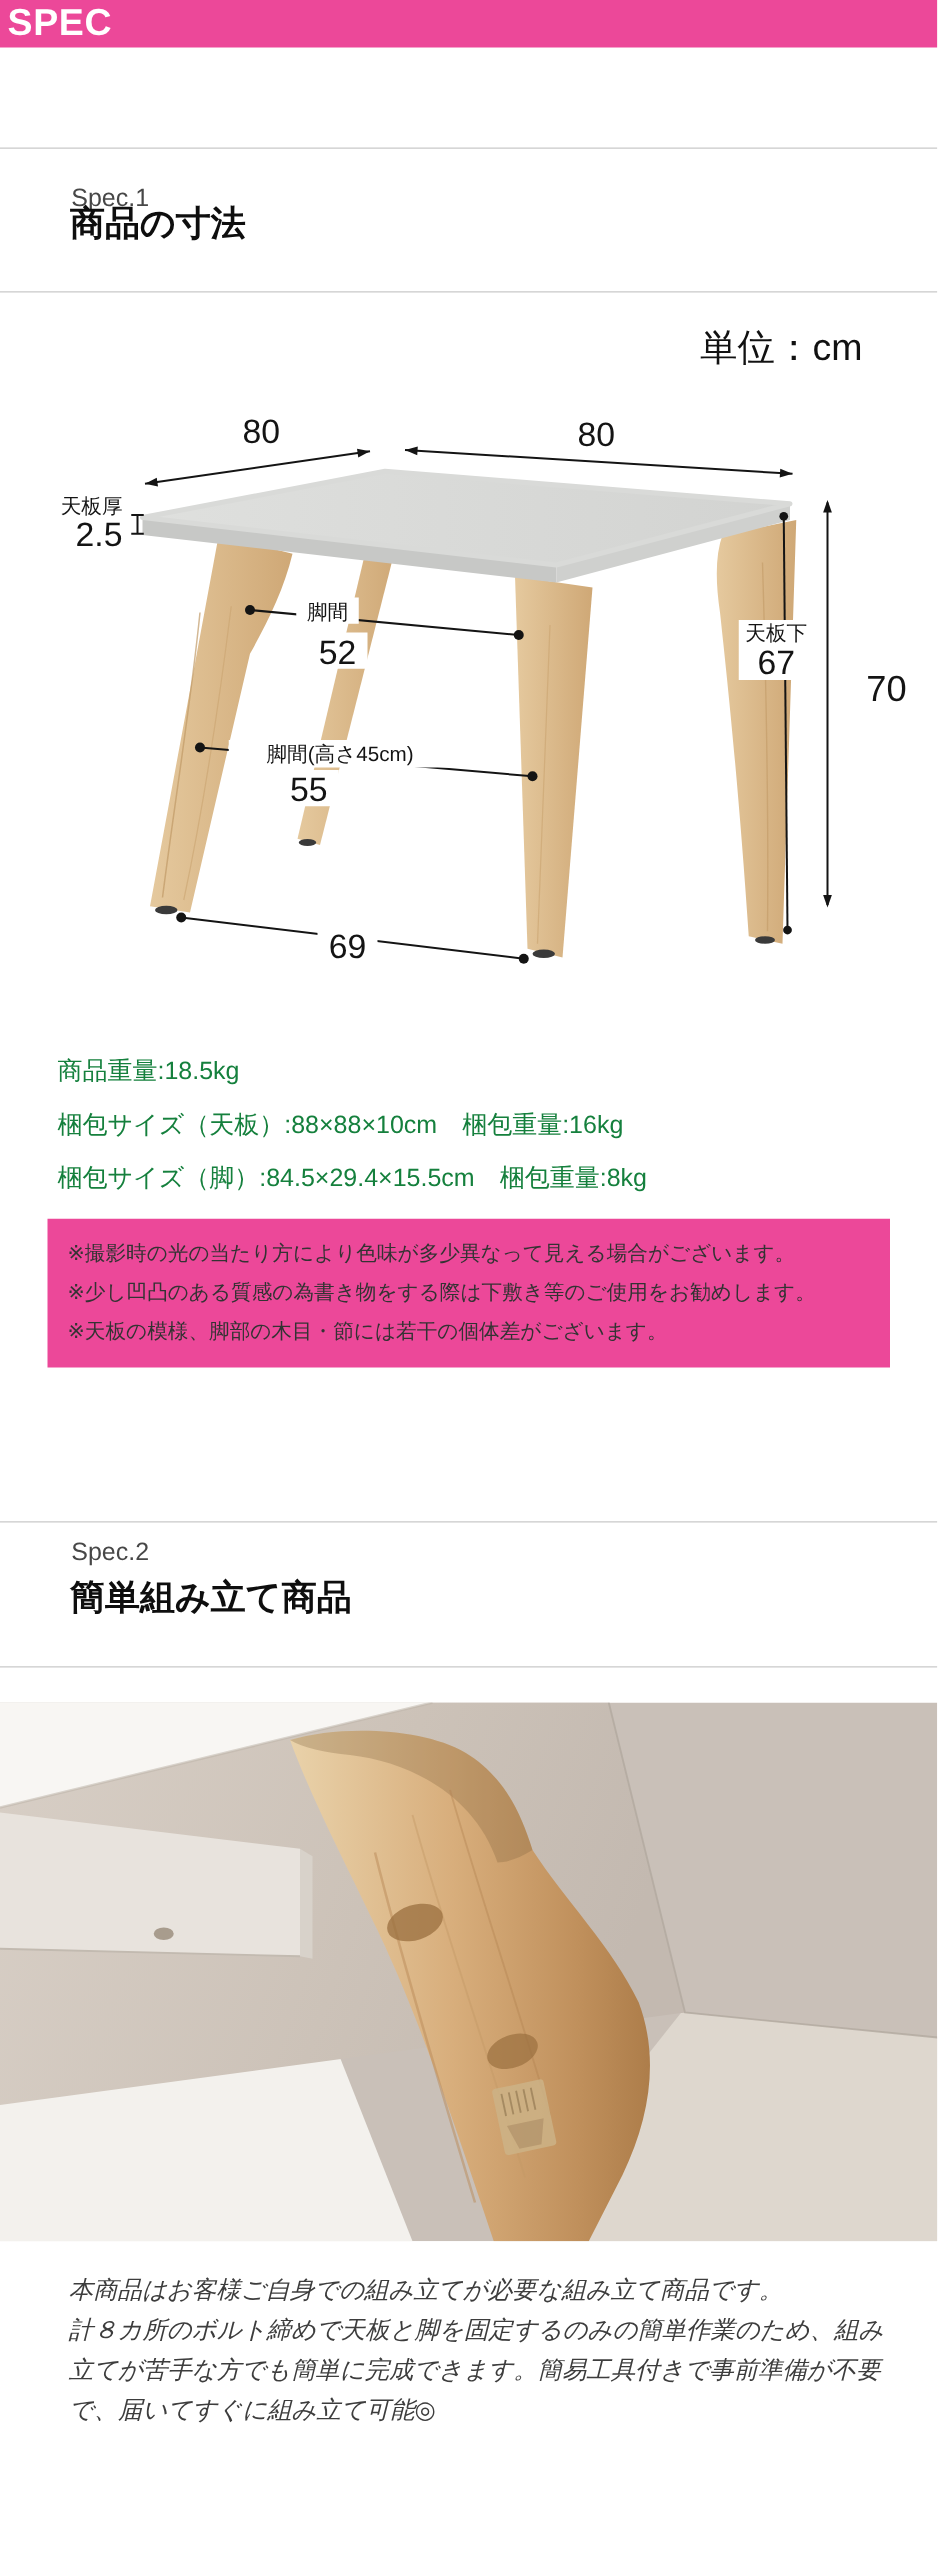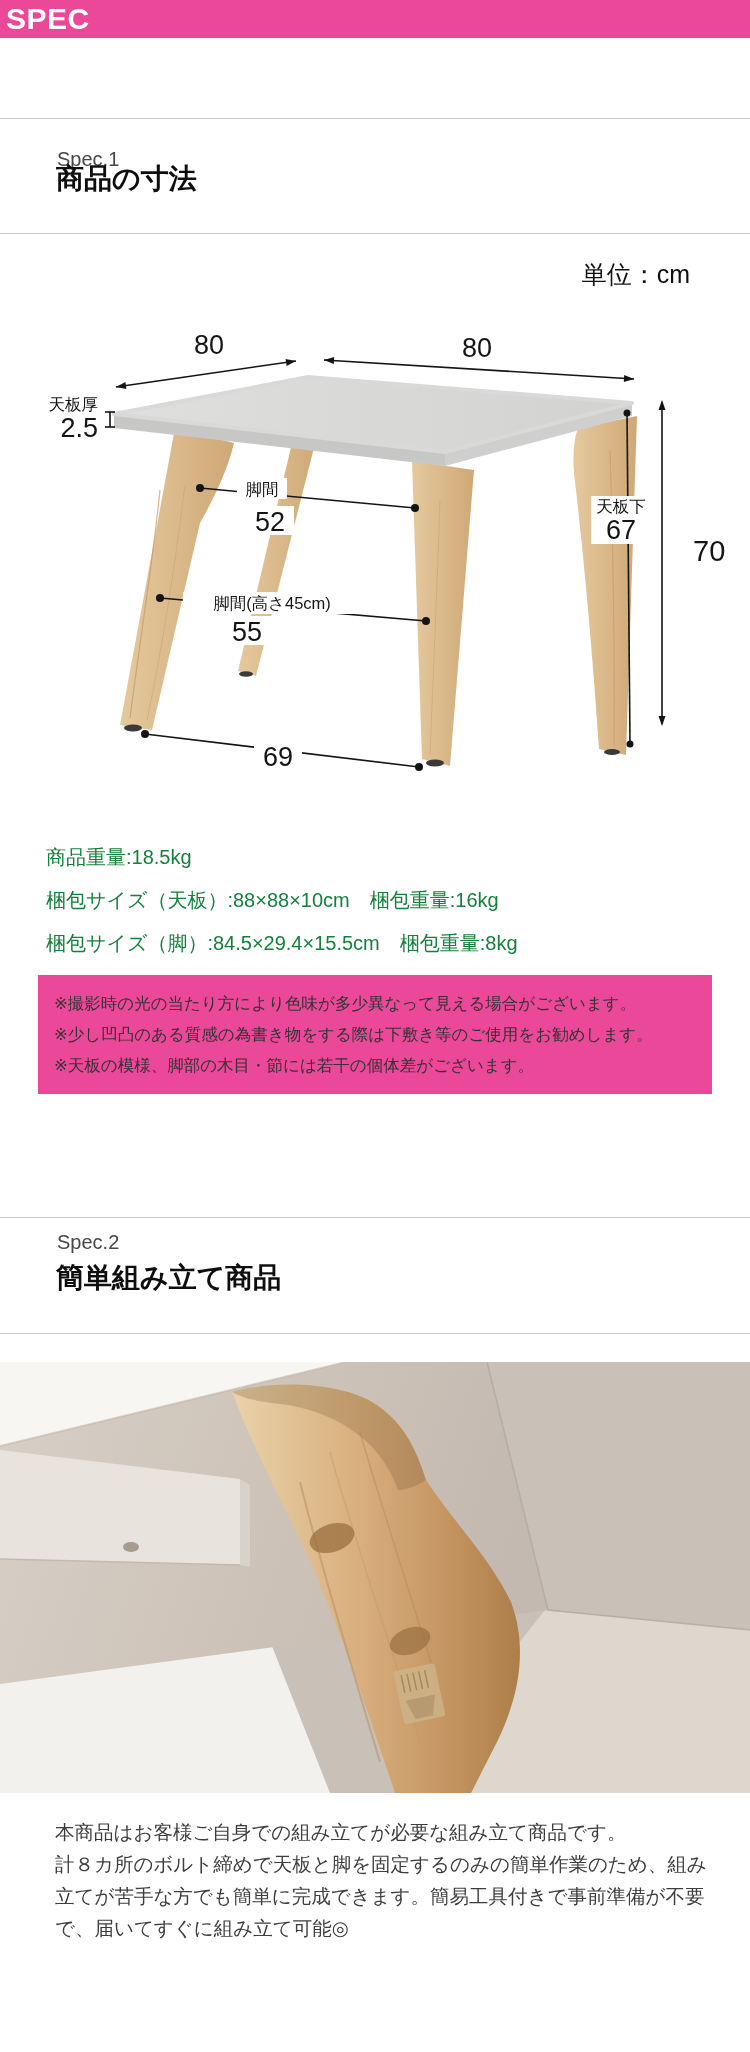--- a/index.html
+++ b/index.html
@@ -10,38 +10,38 @@
   .spec-bar .t{position:absolute;left:6px;top:0;line-height:38px;color:#fff;
     font-size:30px;font-weight:bold;letter-spacing:.5px;}
 
   .rule{position:absolute;left:0;width:750px;height:1px;background:#c9c9c9;}
   .rule.r1{top:118px}.rule.r2{top:233px}.rule.r3{top:1217px}.rule.r4{top:1333px}
 
   .sec-label{position:absolute;left:57px;font-size:20px;color:#474747;}
   .sec-title{position:absolute;left:56px;font-size:28px;font-weight:bold;color:#0e0e0e;}
   .s1l{top:148px}.s1t{top:160px}.s2l{top:1231px}.s2t{top:1259px}
 
-  .unit{position:absolute;right:60px;top:258px;font-size:25px;color:#111;}
+  .unit{position:absolute;right:60px;top:258px;font-size:30px;color:#111;}
 
   .diagram{position:absolute;left:25px;top:300px;}
   .diagram text{fill:#141414;}
   .dim-num{font-size:27px;}
   .dim-lbl{font-size:16.5px;}
 
   .details{position:absolute;left:46px;top:836px;font-size:20px;line-height:43px;color:#15803d;}
   .details div{white-space:nowrap;}
 
   .notes{position:absolute;left:38px;top:975px;width:642px;background:#ec4899;
     padding:13px 16px;font-size:16.5px;line-height:31px;color:#333;}
   .notes div{white-space:nowrap;}
 
   .photo{position:absolute;left:0;top:1362px;width:750px;height:431px;}
 
   .desc{position:absolute;left:55px;top:1816px;font-size:19.5px;line-height:32px;color:#3d3d3d;}
-  .desc div{white-space:nowrap;}
+  .desc div{white-space:nowrap;font-style:italic;}
 </style>
 </head>
 <body>
 
 <div class="page">
 
   <div class="spec-bar">
     <span class="t">SPEC</span>
   </div>
 

